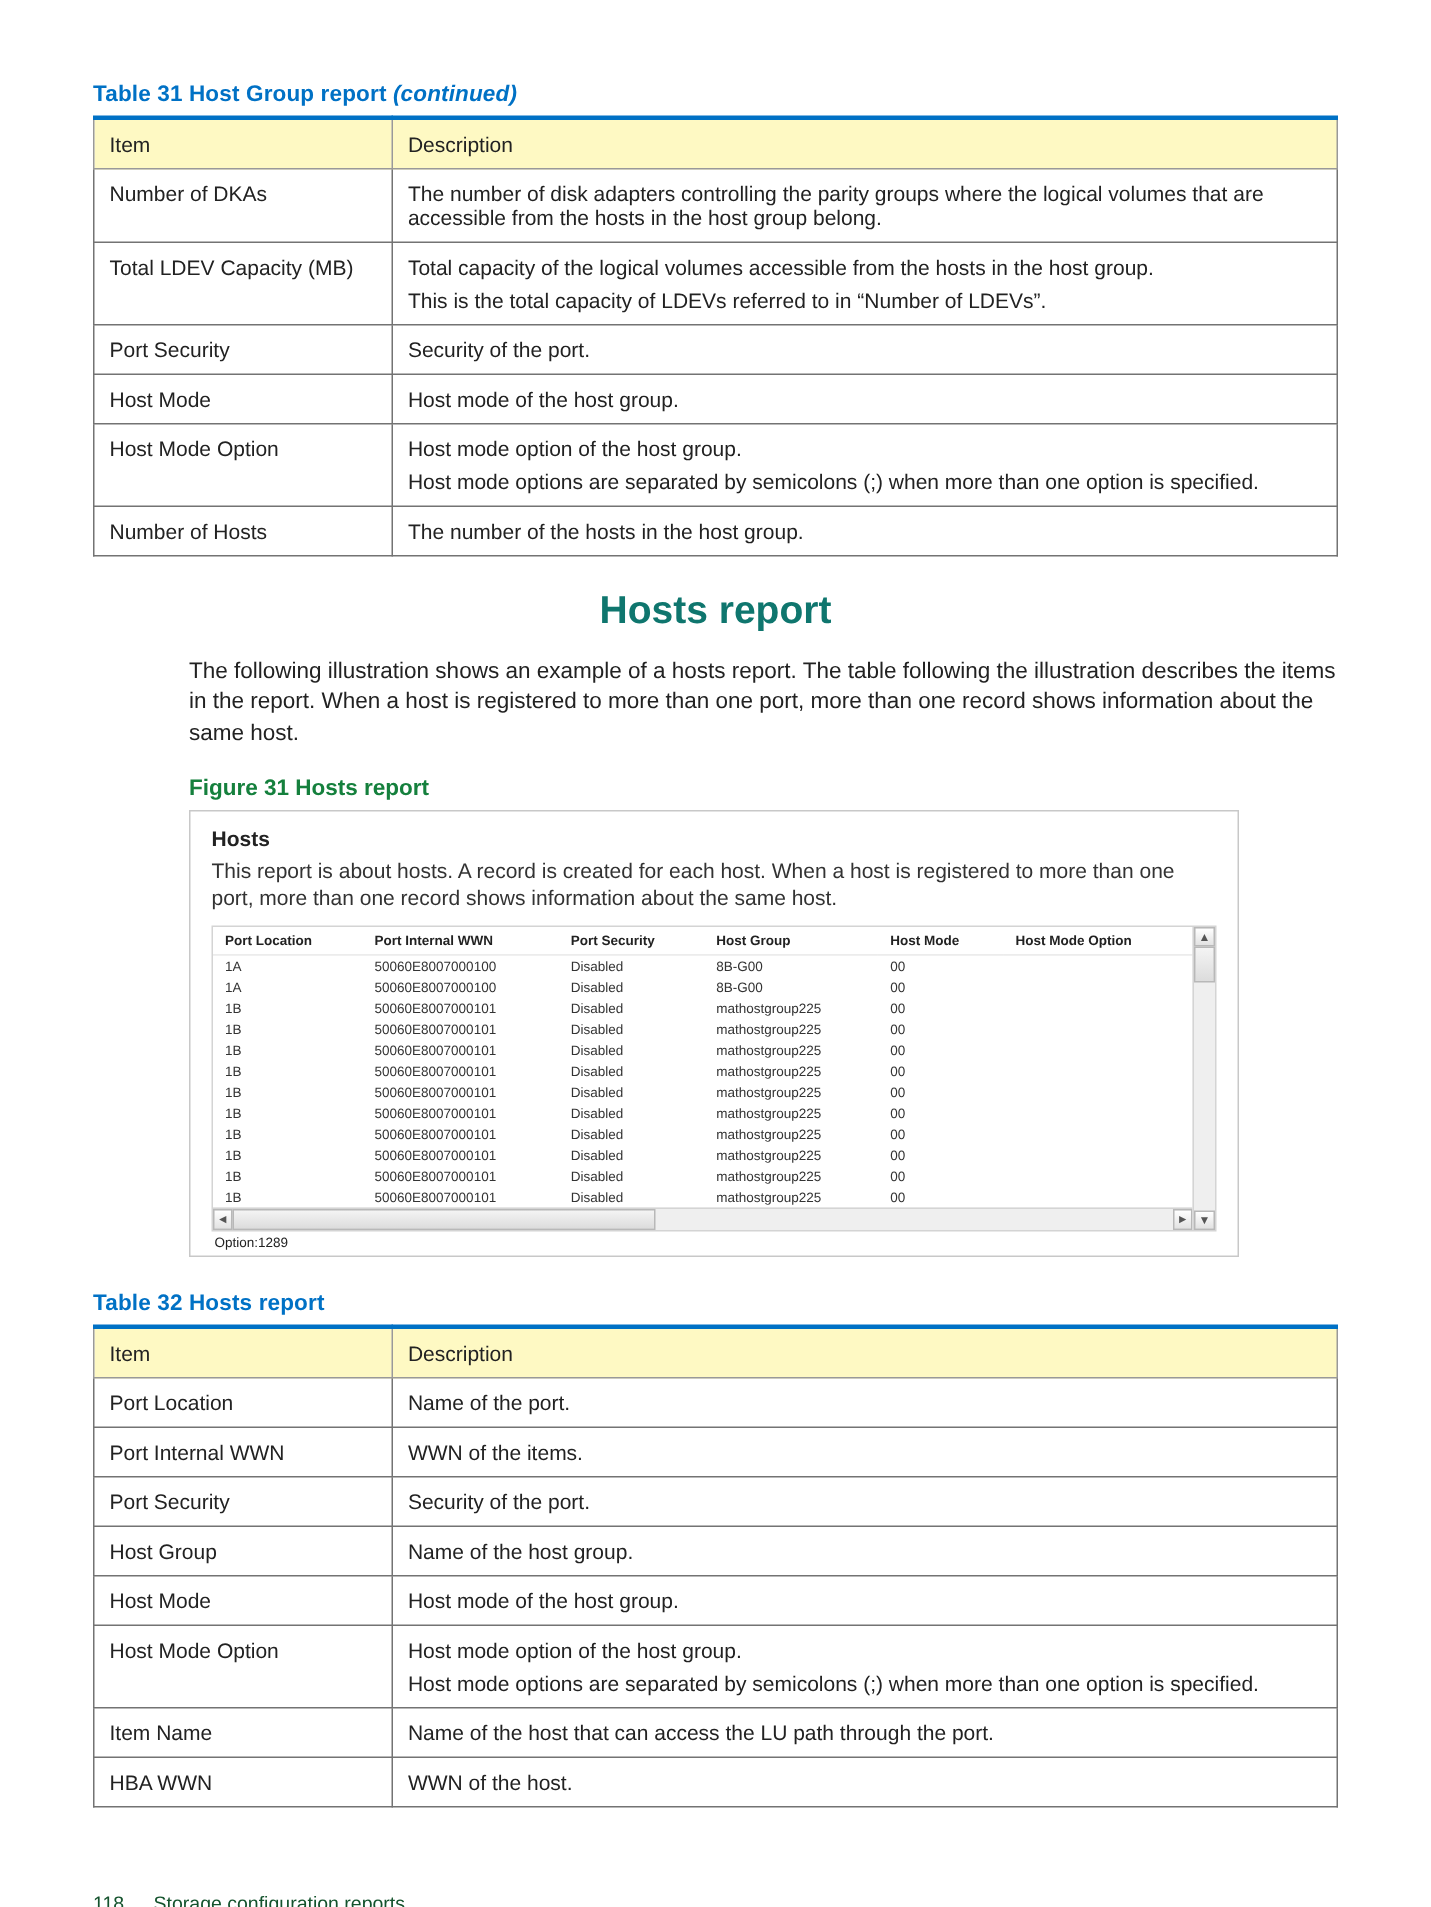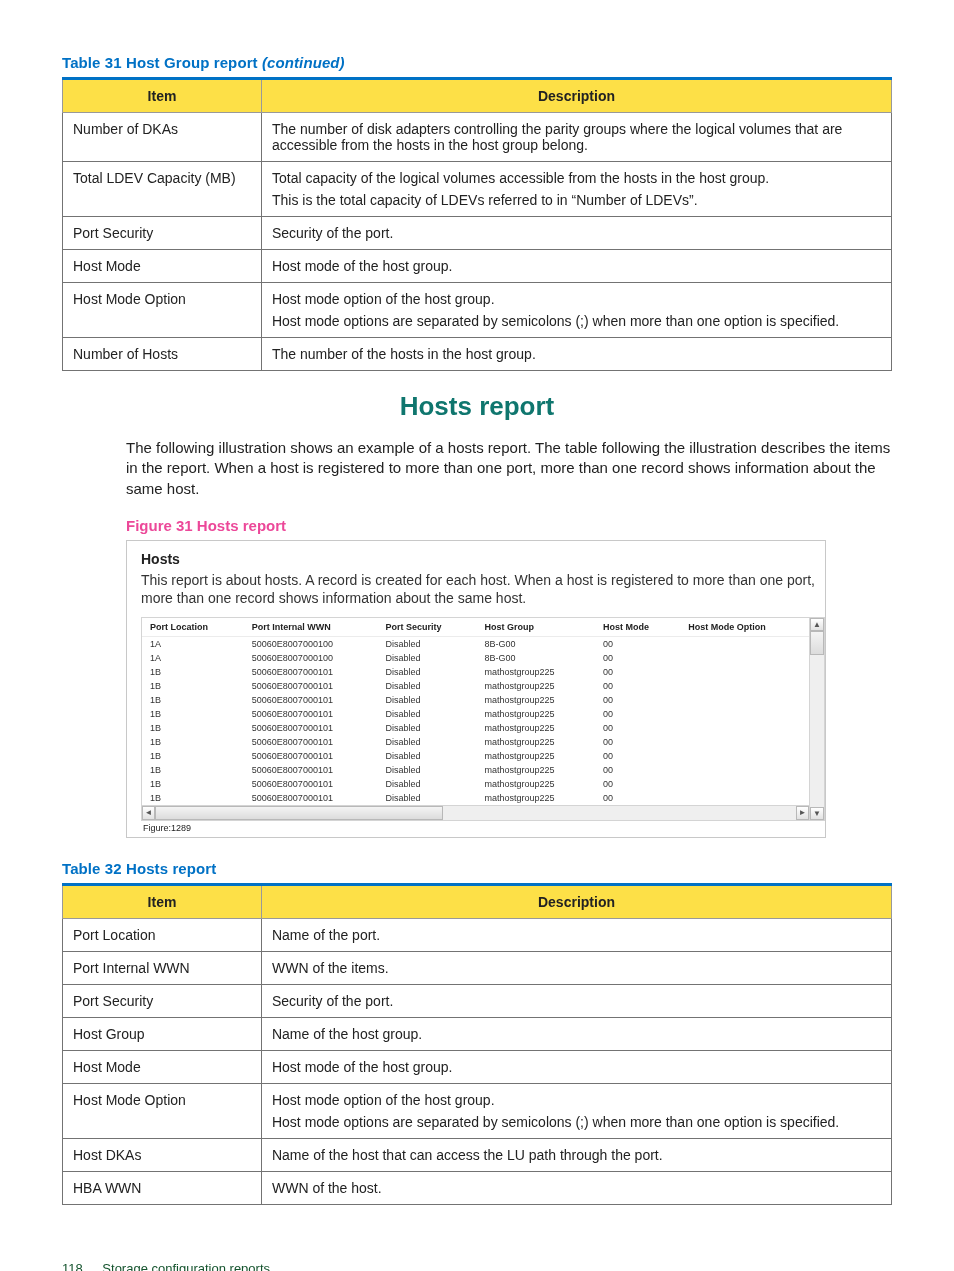--- a/index.html
+++ b/index.html
@@ -28,26 +28,26 @@
     font-weight: 700;
   }
   table.def-table {
     width: 100%;
     border-collapse: collapse;
     border-top: 3px solid #0071c5;
     font-size: 14px;
     margin-bottom: 20px;
   }
   table.def-table th {
-    text-align: center;
-    font-weight: 700;
+    text-align: left;
+    font-weight: 400;
     padding: 8px 10px;
     border: 1px solid #999;
     border-top: none;
-    background: #fde047;
+    background: #fef9c3;
   }
   table.def-table td {
     vertical-align: top;
     padding: 8px 10px;
     border: 1px solid #737373;
   }
   table.def-table td.desc div + div { margin-top: 6px; }
   table.def-table .col-item { width: 24%; }
 
   h2.section-h {
@@ -58,32 +58,32 @@
     text-align: center;
   }
   .body-text {
     font-size: 15px;
     line-height: 1.35;
     margin-left: 64px;
     margin-bottom: 18px;
     margin-top: 16px;
   }
   .fig-caption {
-    color: #ec4899;
+    color: #15803d;
     font-weight: 600;
     font-size: 15px;
     margin: 0 0 6px 64px;
   }
 
   
   .report-wrap {
     margin-left: 64px;
     width: 700px;
     border: 1px solid #c8c8c8;
-    padding: 10px 0 4px 14px;
+    padding: 10px 14px 4px 14px;
     box-sizing: border-box;
     font-family: Arial, Helvetica, sans-serif;
     margin-bottom: 22px;
   }
   .report-title {
     font-weight: 700;
     font-size: 14px;
     margin-bottom: 4px;
   }
   .report-desc {
@@ -353,21 +353,21 @@
           <div class="arrow">►</div>
         </div>
       </div>
       <div class="vscroll">
         <div class="arrow">▲</div>
         <div class="thumb"></div>
         <div class="track"></div>
         <div class="arrow">▼</div>
       </div>
     </div>
-    <div class="report-total">Figure:1289</div>
+    <div class="report-total">Option:1289</div>
   </div>
 
   <div class="table-caption">Table 32 Hosts report</div>
   <table class="def-table" id="table32">
     <thead>
       <tr>
         <th class="col-item">Item</th>
         <th>Description</th>
       </tr>
     </thead>
@@ -403,21 +403,21 @@
           </td>
         </tr>
         <tr>
           <td>Host Mode Option</td>
           <td class="desc">
             <div>Host mode option of the host group.</div>
             <div>Host mode options are separated by semicolons (;) when more than one option is specified.</div>
           </td>
         </tr>
         <tr>
-          <td>Host DKAs</td>
+          <td>Item Name</td>
           <td class="desc">
             <div>Name of the host that can access the LU path through the port.</div>
           </td>
         </tr>
         <tr>
           <td>HBA WWN</td>
           <td class="desc">
             <div>WWN of the host.</div>
           </td>
         </tr>

